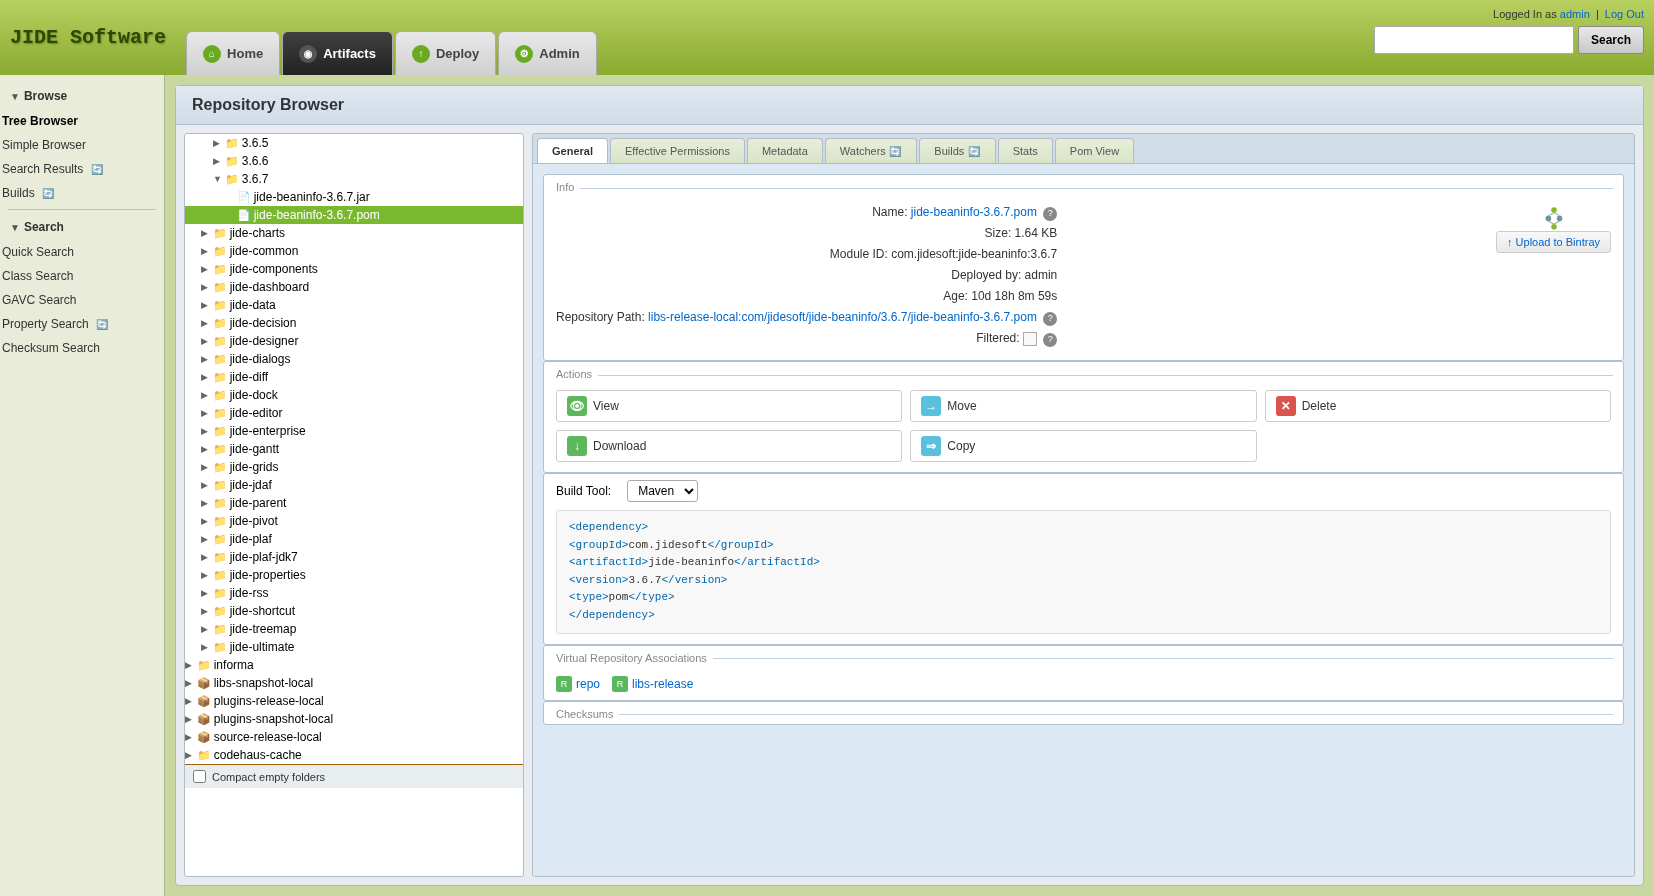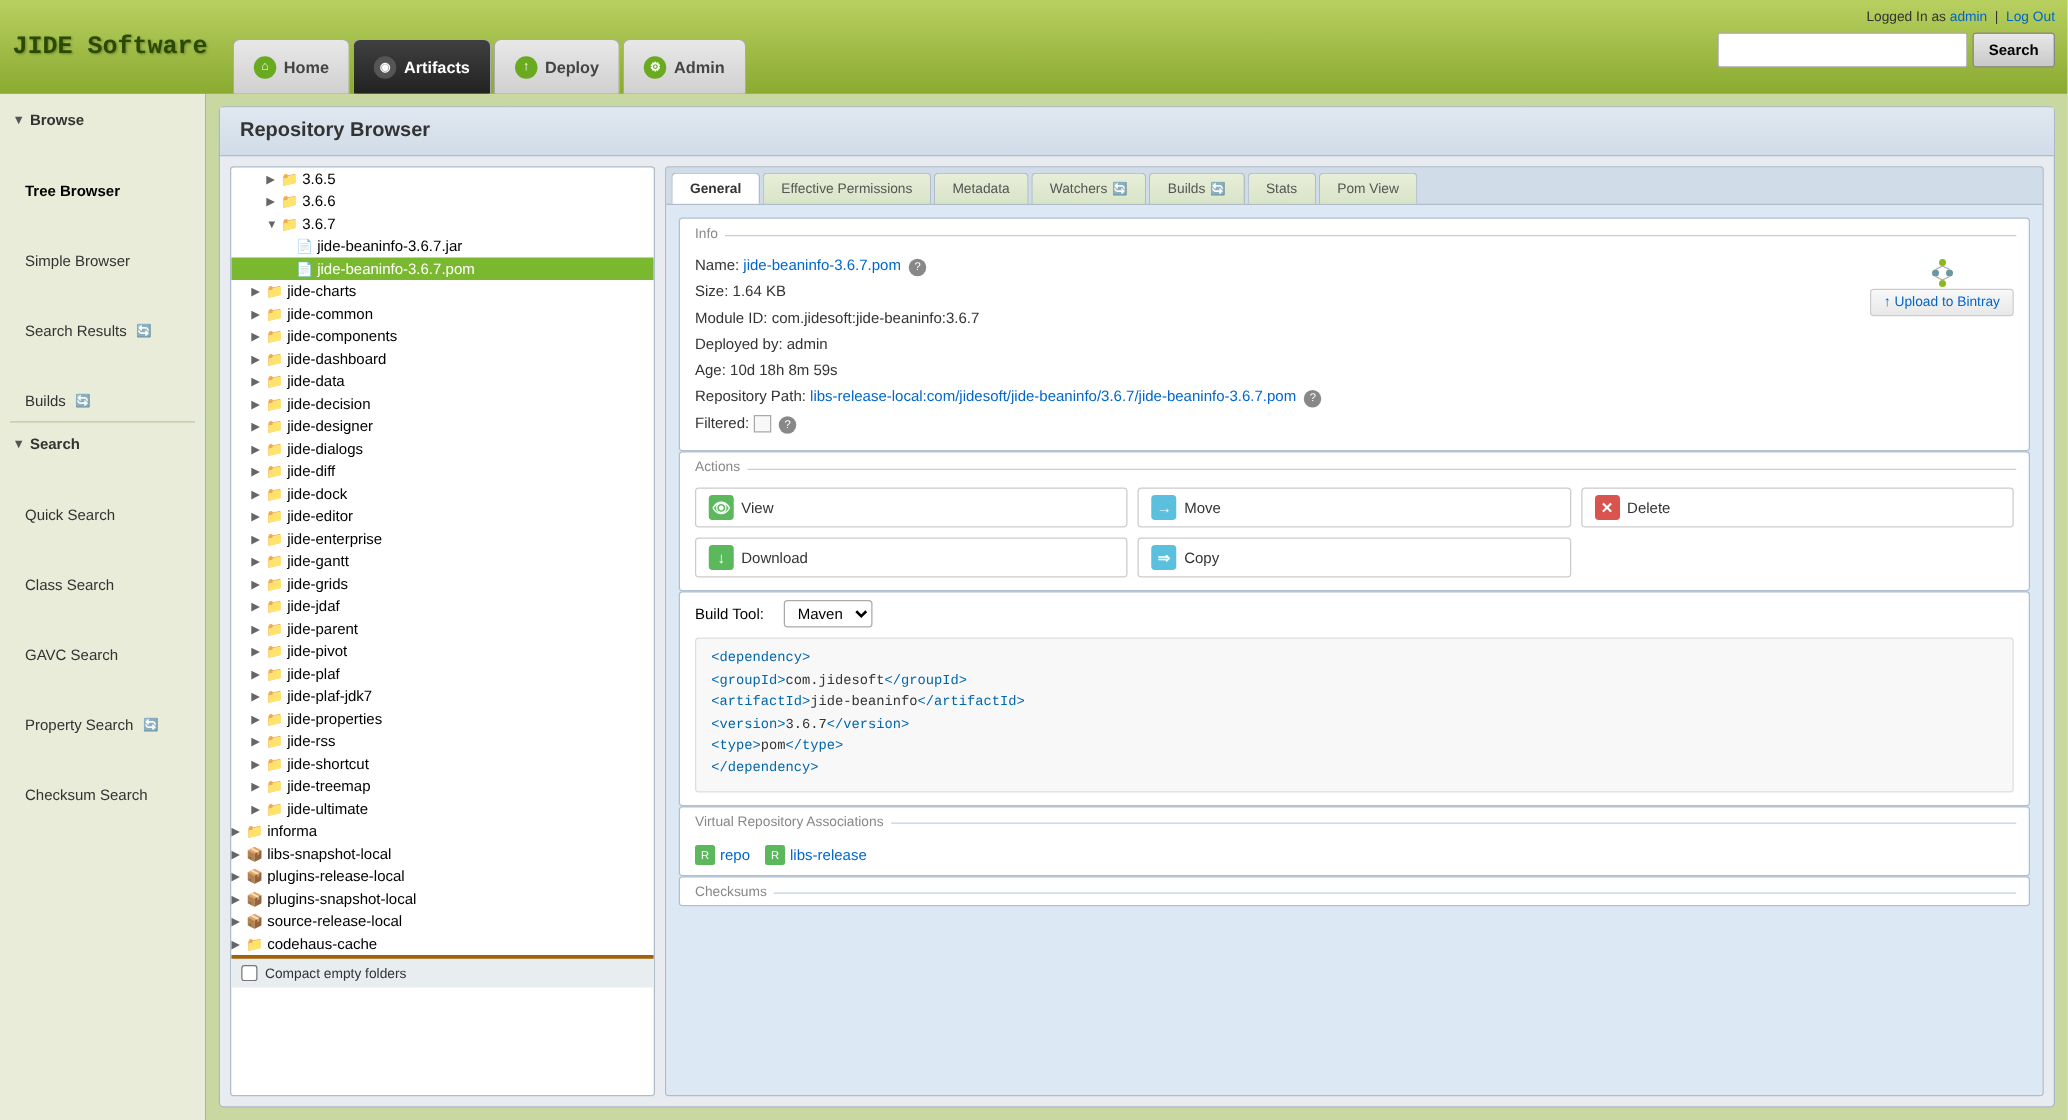--- a/index.html
+++ b/index.html
@@ -120,28 +120,27 @@
       align-items: center;
       gap: 4px;
       padding: 6px 10px;
       font-weight: bold;
       font-size: 12px;
       color: #333;
       cursor: pointer;
     }
     .triangle-down { color: #555; font-size: 10px; }
     .sidebar-item {
-      padding: 5px 10px 5px 20px;
+      padding: 5px 10px 5px 2px;
       font-size: 12px;
       color: #333;
       cursor: pointer;
       display: flex;
       align-items: center;
       gap: 4px;
-      margin-top: 32px;
     }
     .sidebar-item.active {
       font-weight: bold;
       color: #000;
     }
     .sidebar-divider {
       border-top: 1px solid #bbc8a0;
       margin: 4px 8px;
     }
 
@@ -278,20 +277,21 @@
       margin-top: 2px;
     }
     .section-body {
       padding: 6px 12px 10px;
     }
     .info-row {
       font-size: 12px;
       color: #333;
       margin-bottom: 3px;
       line-height: 1.5;
+      text-align: right;
     }
     .info-row a { color: #0066cc; text-decoration: none; }
 
     .info-header {
       display: flex;
       justify-content: space-between;
       align-items: flex-start;
     }
     .bintray-btn {
       display: flex;
@@ -424,21 +424,21 @@
     .checksum-text {
       font-family: 'Courier New', monospace;
       font-size: 11px;
       color: #333;
       line-height: 1.7;
     }
 
     
     #compact-bar {
       padding: 5px 8px;
-      border-top: 3px solid #a16207;
+      border-top: 1px solid #a16207;
       background: #e8edf0;
       display: flex;
       align-items: center;
       gap: 6px;
       font-size: 11px;
       color: #333;
     }
 
     
     ::-webkit-scrollbar { width: 8px; height: 8px; }

